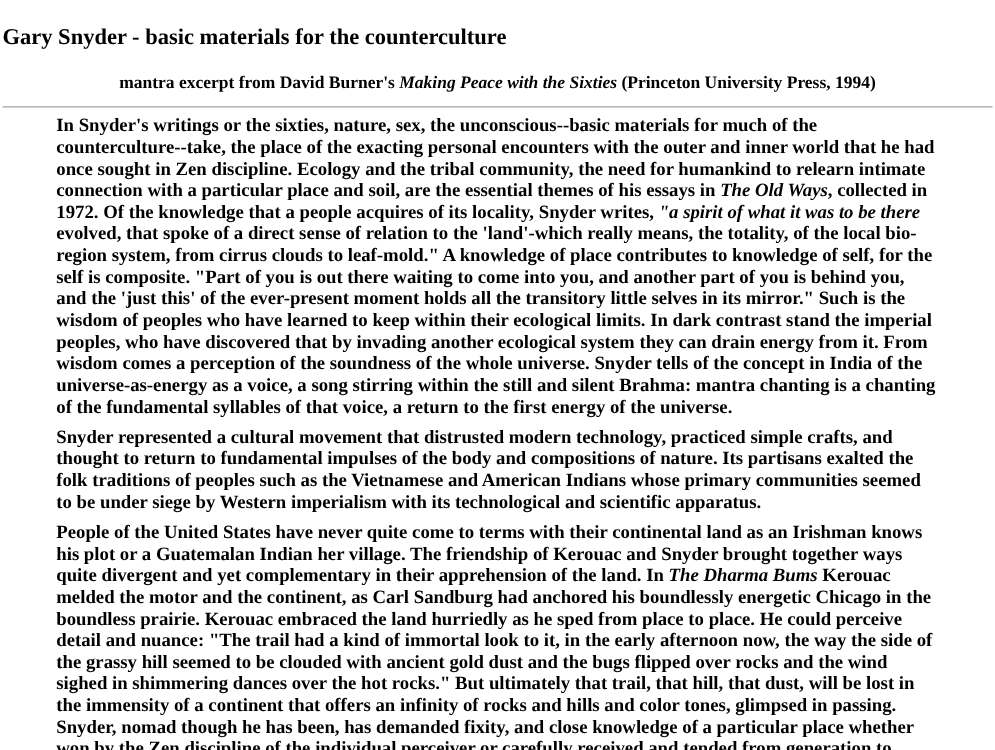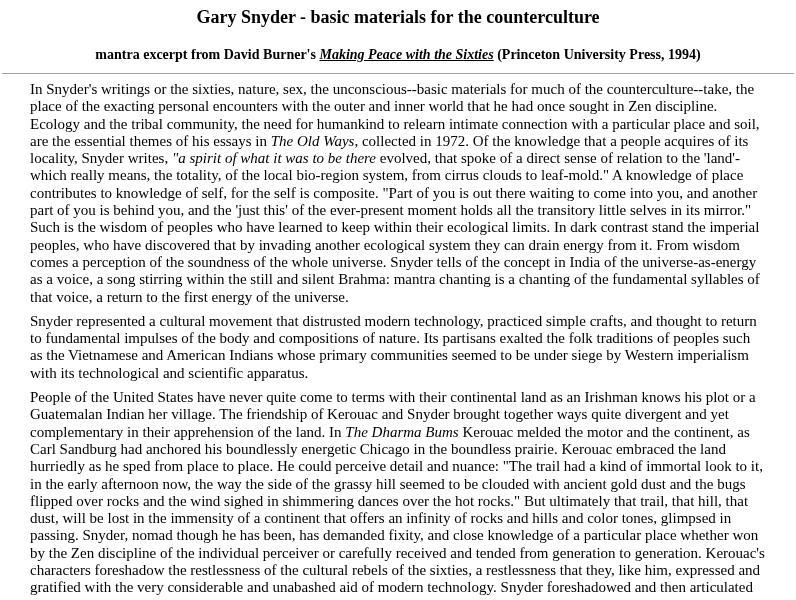--- a/index.html
+++ b/index.html
@@ -4,43 +4,43 @@
 <style>
   html, body { margin:0; padding:0; background:#fff; }
   body {
     width:796px; height:600px; overflow:hidden;
     font-family:"Liberation Serif", serif;
     color:#000;
   }
   .page { padding:2px; }
 
   .page-title {
-    text-align:center; font-weight:bold;
+    text-align:left; font-weight:bold;
     font-size:18px; line-height:22px;
-    margin-top:4px;
+    margin-top:16px;
   }
   .page-subtitle {
     text-align:center; font-weight:bold;
     font-size:14px; line-height:17px;
     margin-top:18px; margin-bottom:10px;
   }
-  .page-subtitle i { font-weight:bold;text-decoration:underline; }
+  .page-subtitle i { font-weight:bold; }
 
   .rule {
     border:0; height:1px; background:#a3a3a3;
     box-shadow:0 1px 0 rgba(255,255,255,0.85);
     margin:4px 0;
   }
 
   .article {
     margin:0 28px;
     font-size:15px; line-height:17.3px;
     text-align:left;
   }
-  .article p { margin:7px 0; }
+  .article p { margin:7px 15px;font-weight:bold; }
 </style>
 </head>
 <body>
 
 <div class="page">
 
   <div class="page-title">Gary Snyder - basic materials for the counterculture</div>
 
   <div class="page-subtitle"><span>mantra excerpt from David Burner's </span><i>Making Peace with the Sixties</i><span> (Princeton University Press, 1994)</span></div>
 

